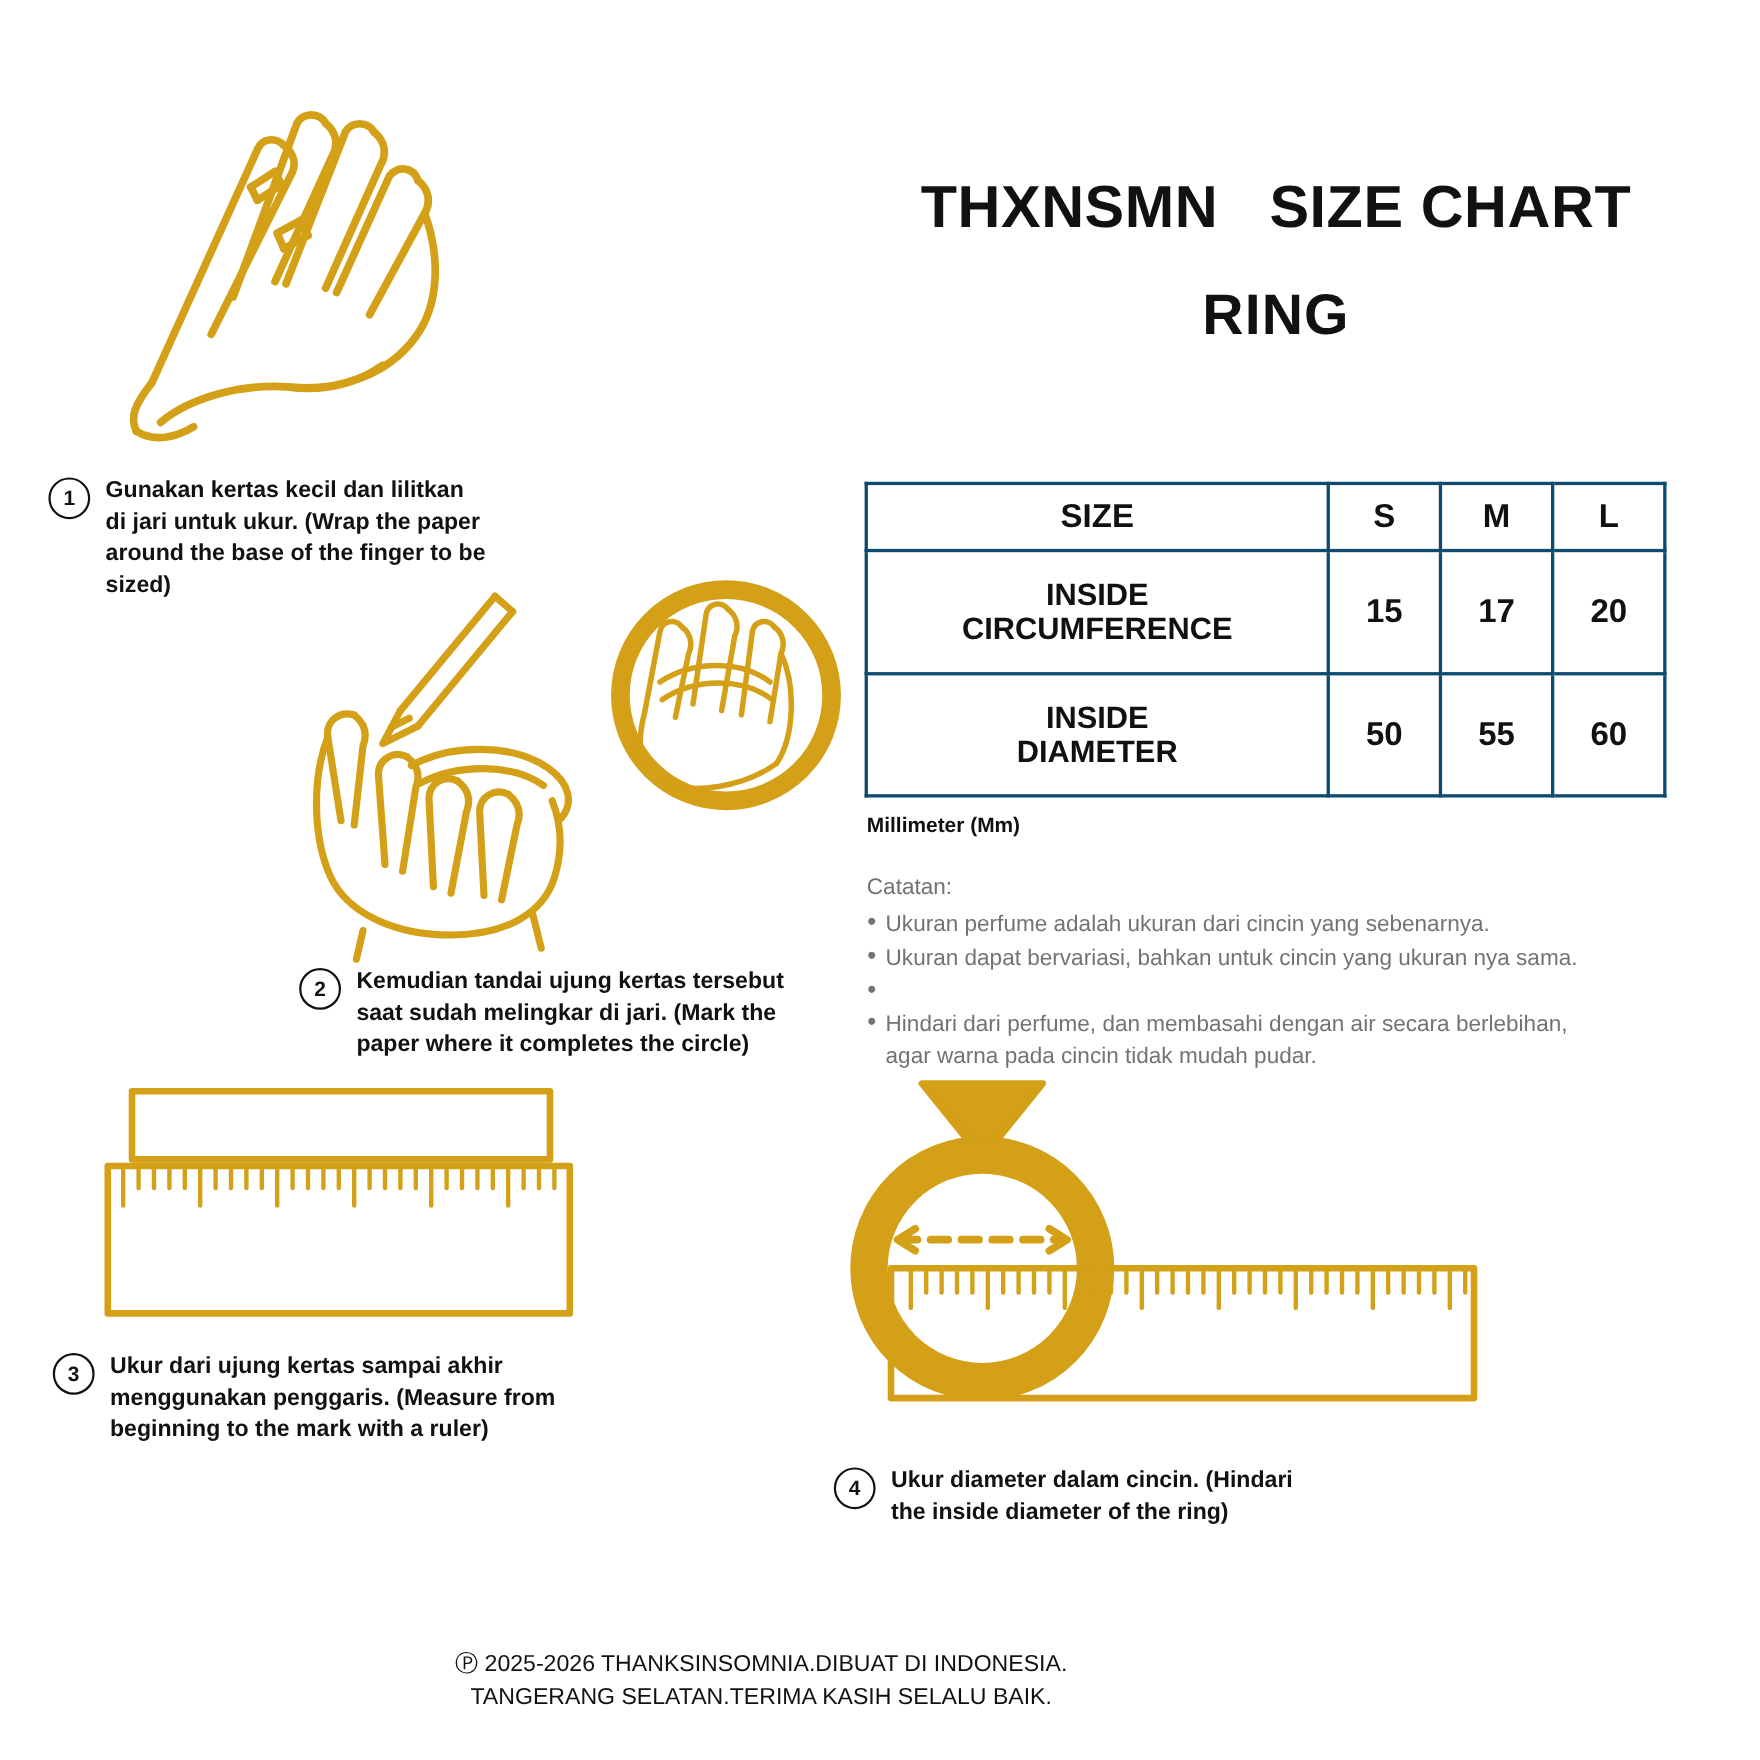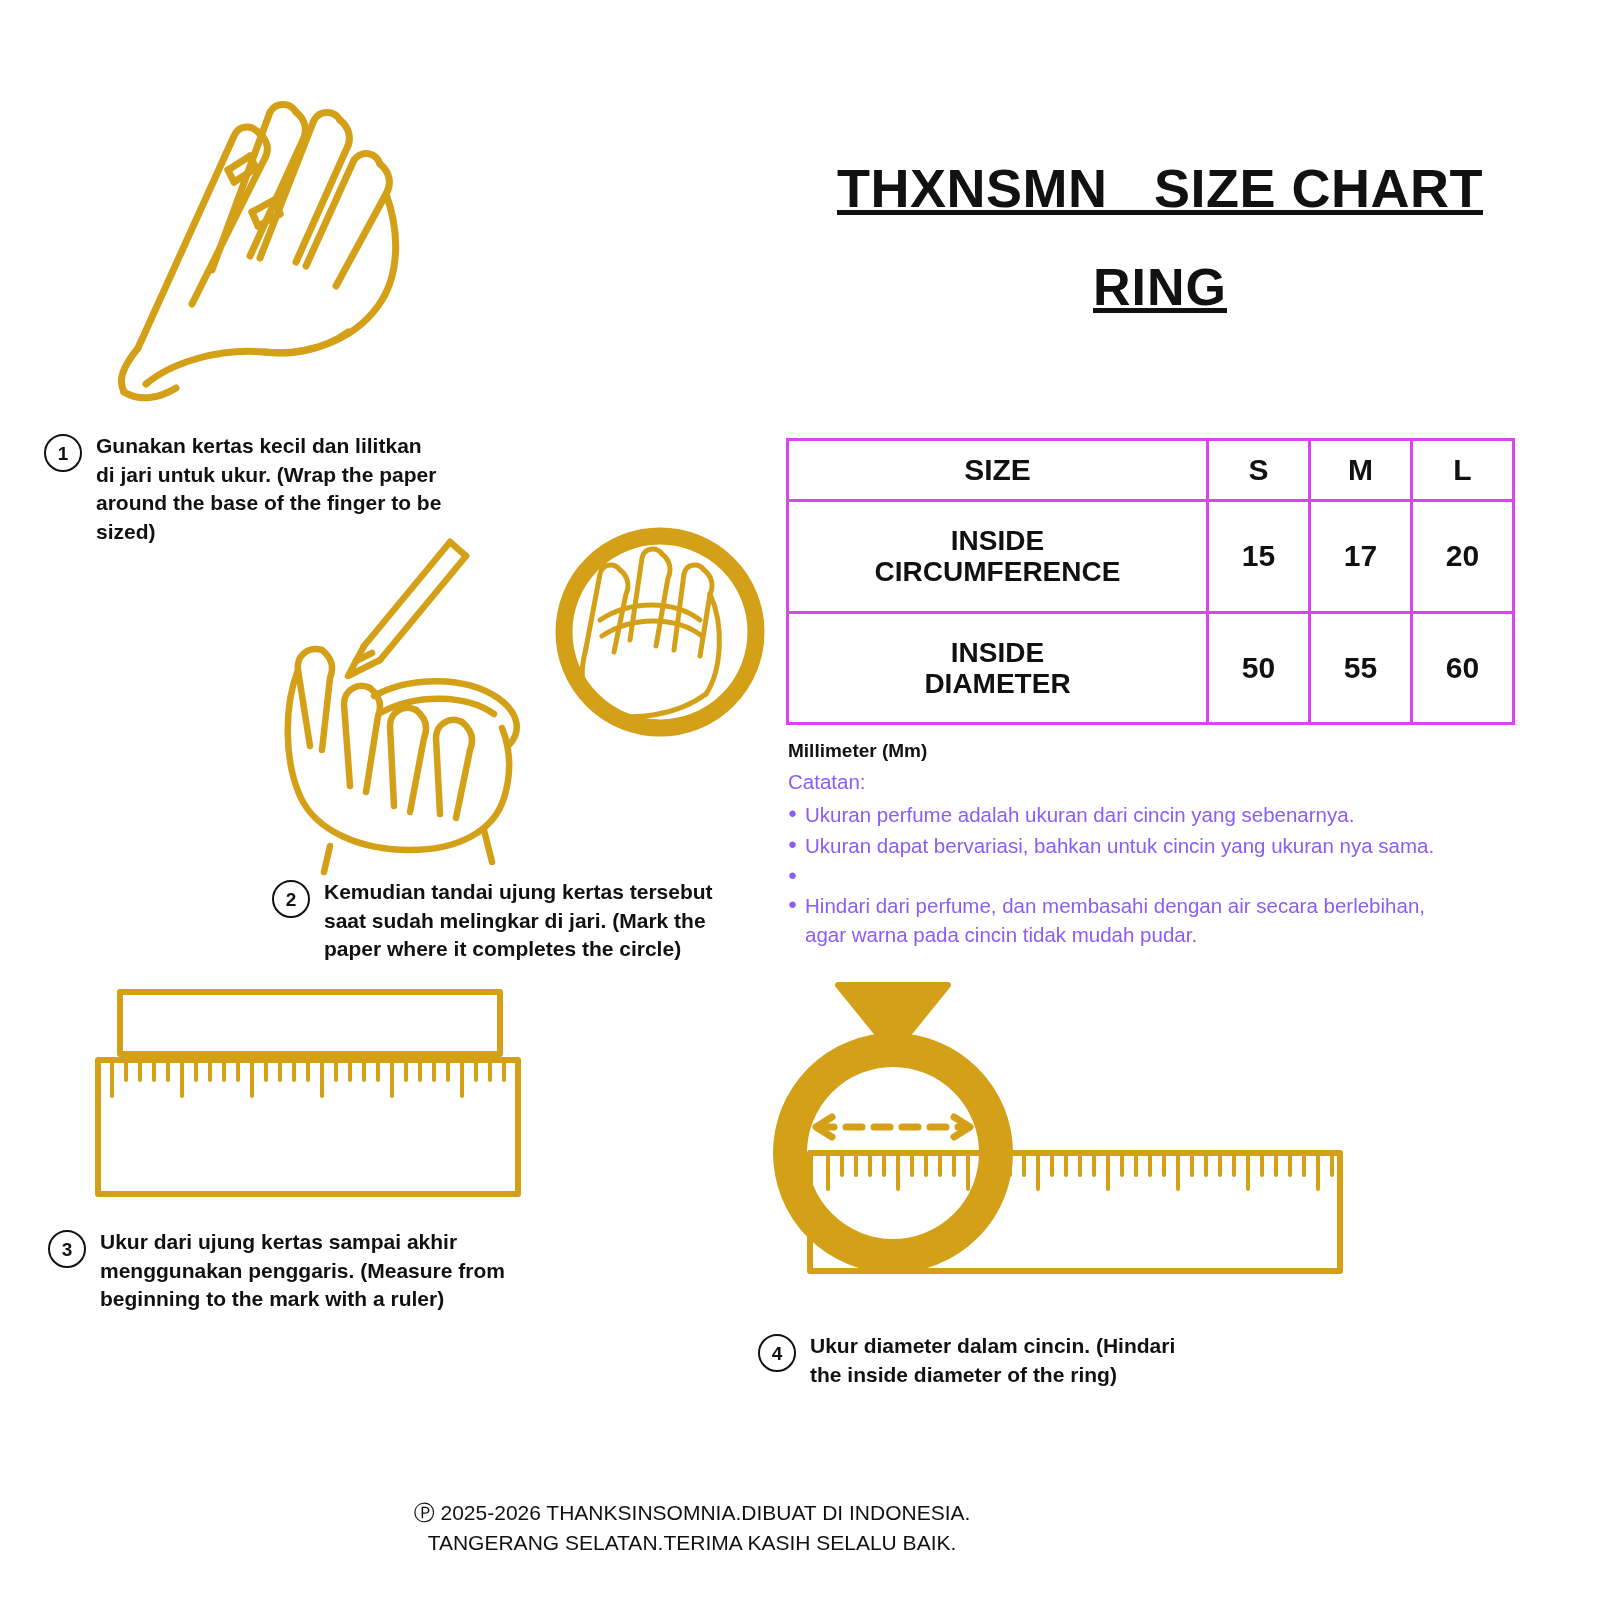--- a/index.html
+++ b/index.html
@@ -20,21 +20,20 @@
     inset: 0;
   }
 
   
   .header {
     position: absolute;
     left: 760px;
     top: 160px;
     width: 800px;
     text-align: center;
-    text-decoration: underline;
   }
   .header .title {
     font-size: 54px;
     font-weight: bold;
     letter-spacing: 0.5px;
     line-height: 1.05;
     white-space: pre;
   }
   .header .subtitle {
     margin-top: 40px;
@@ -87,21 +86,21 @@
   
   .size-table {
     position: absolute;
     left: 786px;
     top: 438px;
     width: 726px;
     border-collapse: collapse;
     table-layout: fixed;
   }
   .size-table td, .size-table th {
-    border: 3px solid #d946ef;
+    border: 3px solid #0c4a6e;
     text-align: center;
     font-weight: bold;
     color: #111;
   }
   .size-table .lbl {
     font-size: 28px;
     line-height: 1.12;
     padding: 23px 6px;
     white-space: pre-line;
   }
@@ -122,25 +121,25 @@
     left: 788px;
     top: 740px;
     font-size: 19px;
     font-weight: bold;
   }
 
   
   .notes {
     position: absolute;
     left: 788px;
-    top: 767px;
+    top: 792px;
     width: 740px;
     font-size: 20.5px;
     line-height: 1.42;
-    color: #8b5cf6;
+    color: #737373;
   }
   .notes-title { margin-bottom: 4px; }
   .note-item {
     display: flex;
     align-items: flex-start;
     gap: 8px;
     margin-bottom: 2px;
   }
   .note-bullet {
     font-size: 15px;

